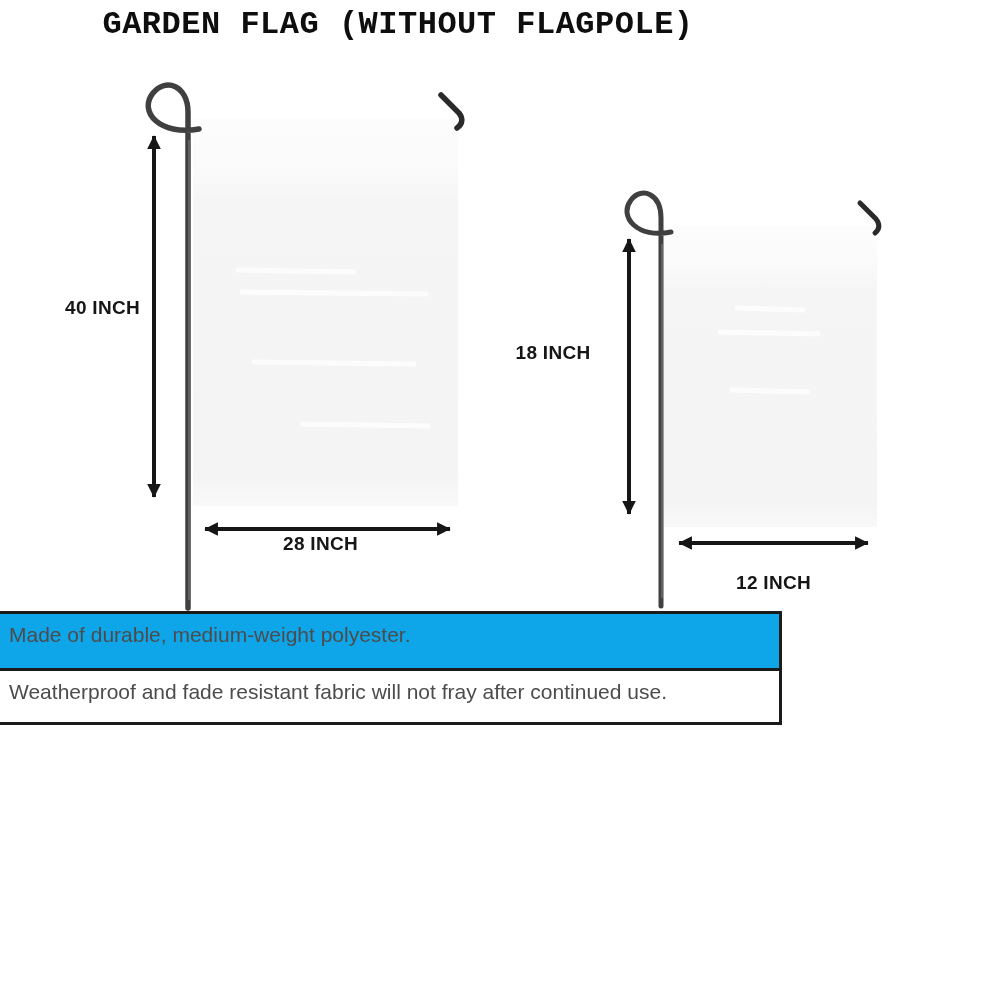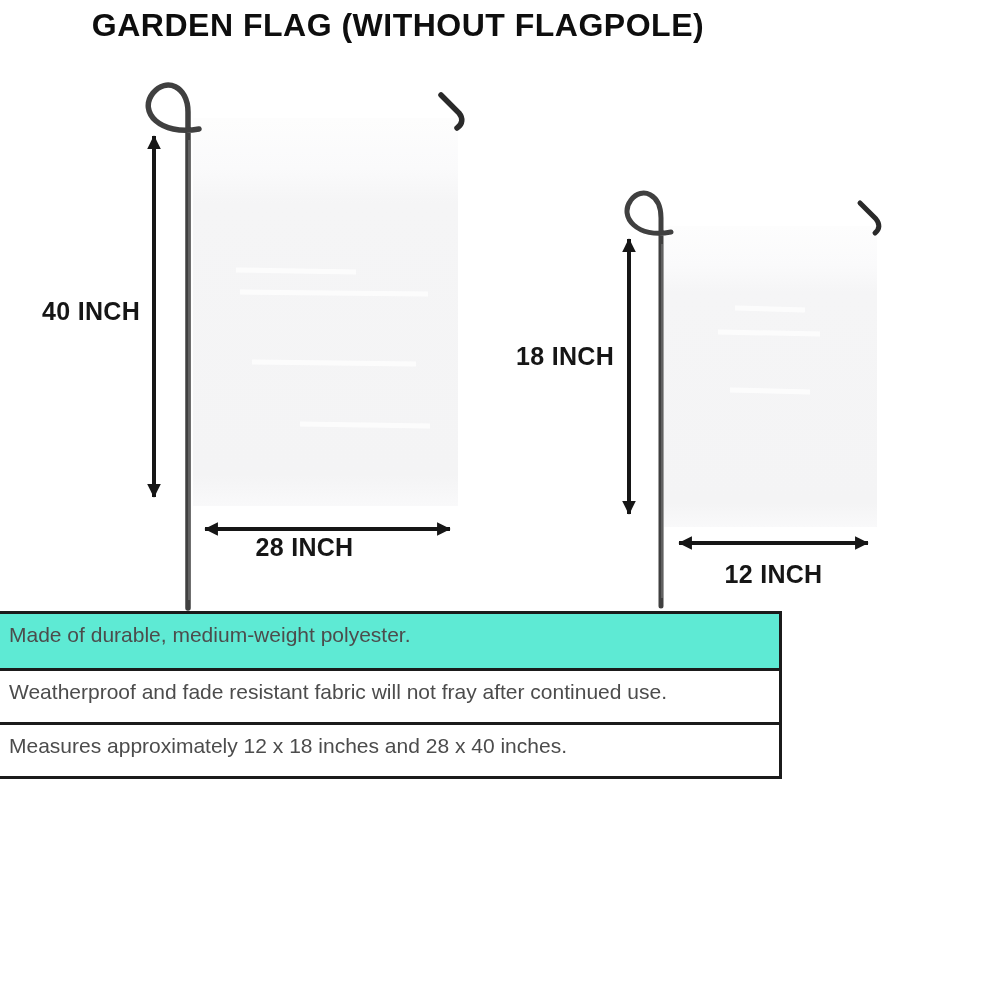--- a/index.html
+++ b/index.html
@@ -15,57 +15,58 @@
   .title {
     position: absolute;
     top: 6px; left: 0;
     width: 796px;
     text-align: center;
     font-weight: 800;
     font-size: 32px;
     line-height: 38px;
     letter-spacing: 0.5px;
     color: #0e0e0e;
+    font-family: Liberation Mono, monospace;
   }
   .diagram-svg {
     position: absolute;
     left: 0; top: 80px;
     width: 1000px; height: 532px;
   }
   .dim-label {
     position: absolute;
     font-weight: 700;
-    font-size: 25px;
+    font-size: 19px;
     color: #161616;
     letter-spacing: 0.3px;
     white-space: nowrap;
   }
   .dim-label.right { text-align: right; }
   .dim-label.center { text-align: center; }
   #lbl-large-height { left: 18px;  top: 297px; width: 122px; }
-  #lbl-large-width  { left: 242px; top: 533px; width: 125px; }
-  #lbl-small-height { left: 492px; top: 342px; width: 122px; }
-  #lbl-small-width  { left: 711px; top: 560px; width: 125px; }
+  #lbl-large-width  { left: 258px; top: 533px; width: 125px; }
+  #lbl-small-height { left: 492px; top: 342px; width: 122px; text-align: center; }
+  #lbl-small-width  { left: 711px; top: 572px; width: 125px; }
   .features {
     position: absolute;
     left: -4px; top: 611px;
     width: 786px;
     border: 3px solid #1b1b1b;
     background: #ffffff;
   }
   .feature-row {
     height: 54px;
     font-size: 21px;
     color: #4c4c4c;
     padding: 8px 10px 0 10px;
     line-height: 1.25;
     overflow: hidden;
   }
   .feature-row + .feature-row { border-top: 3px solid #1b1b1b; }
-  .feature-row.gray  { background: #5eead4; }
+  .feature-row.gray  { background: #0ea5e9; }
   .feature-row.white { background: #ffffff; }
 </style>
 </head>
 <body>
 
 <div class="canvas">
 
   <div class="title">
     <div>GARDEN FLAG (WITHOUT FLAGPOLE)</div>
   </div>
@@ -115,16 +116,15 @@
   </svg>
 
   <div class="dim-label right" id="lbl-large-height">40 INCH</div>
   <div class="dim-label center" id="lbl-large-width">28 INCH</div>
   <div class="dim-label right" id="lbl-small-height">18 INCH</div>
   <div class="dim-label center" id="lbl-small-width">12 INCH</div>
 
   <div class="features">
     <div class="feature-row gray">Made of durable, medium-weight polyester.</div>
     <div class="feature-row white">Weatherproof and fade resistant fabric will not fray after continued use.</div>
-    <div class="feature-row white">Measures approximately 12 x 18 inches and 28 x 40 inches.</div>
   </div>
 
 </div>
 
 </body></html>

